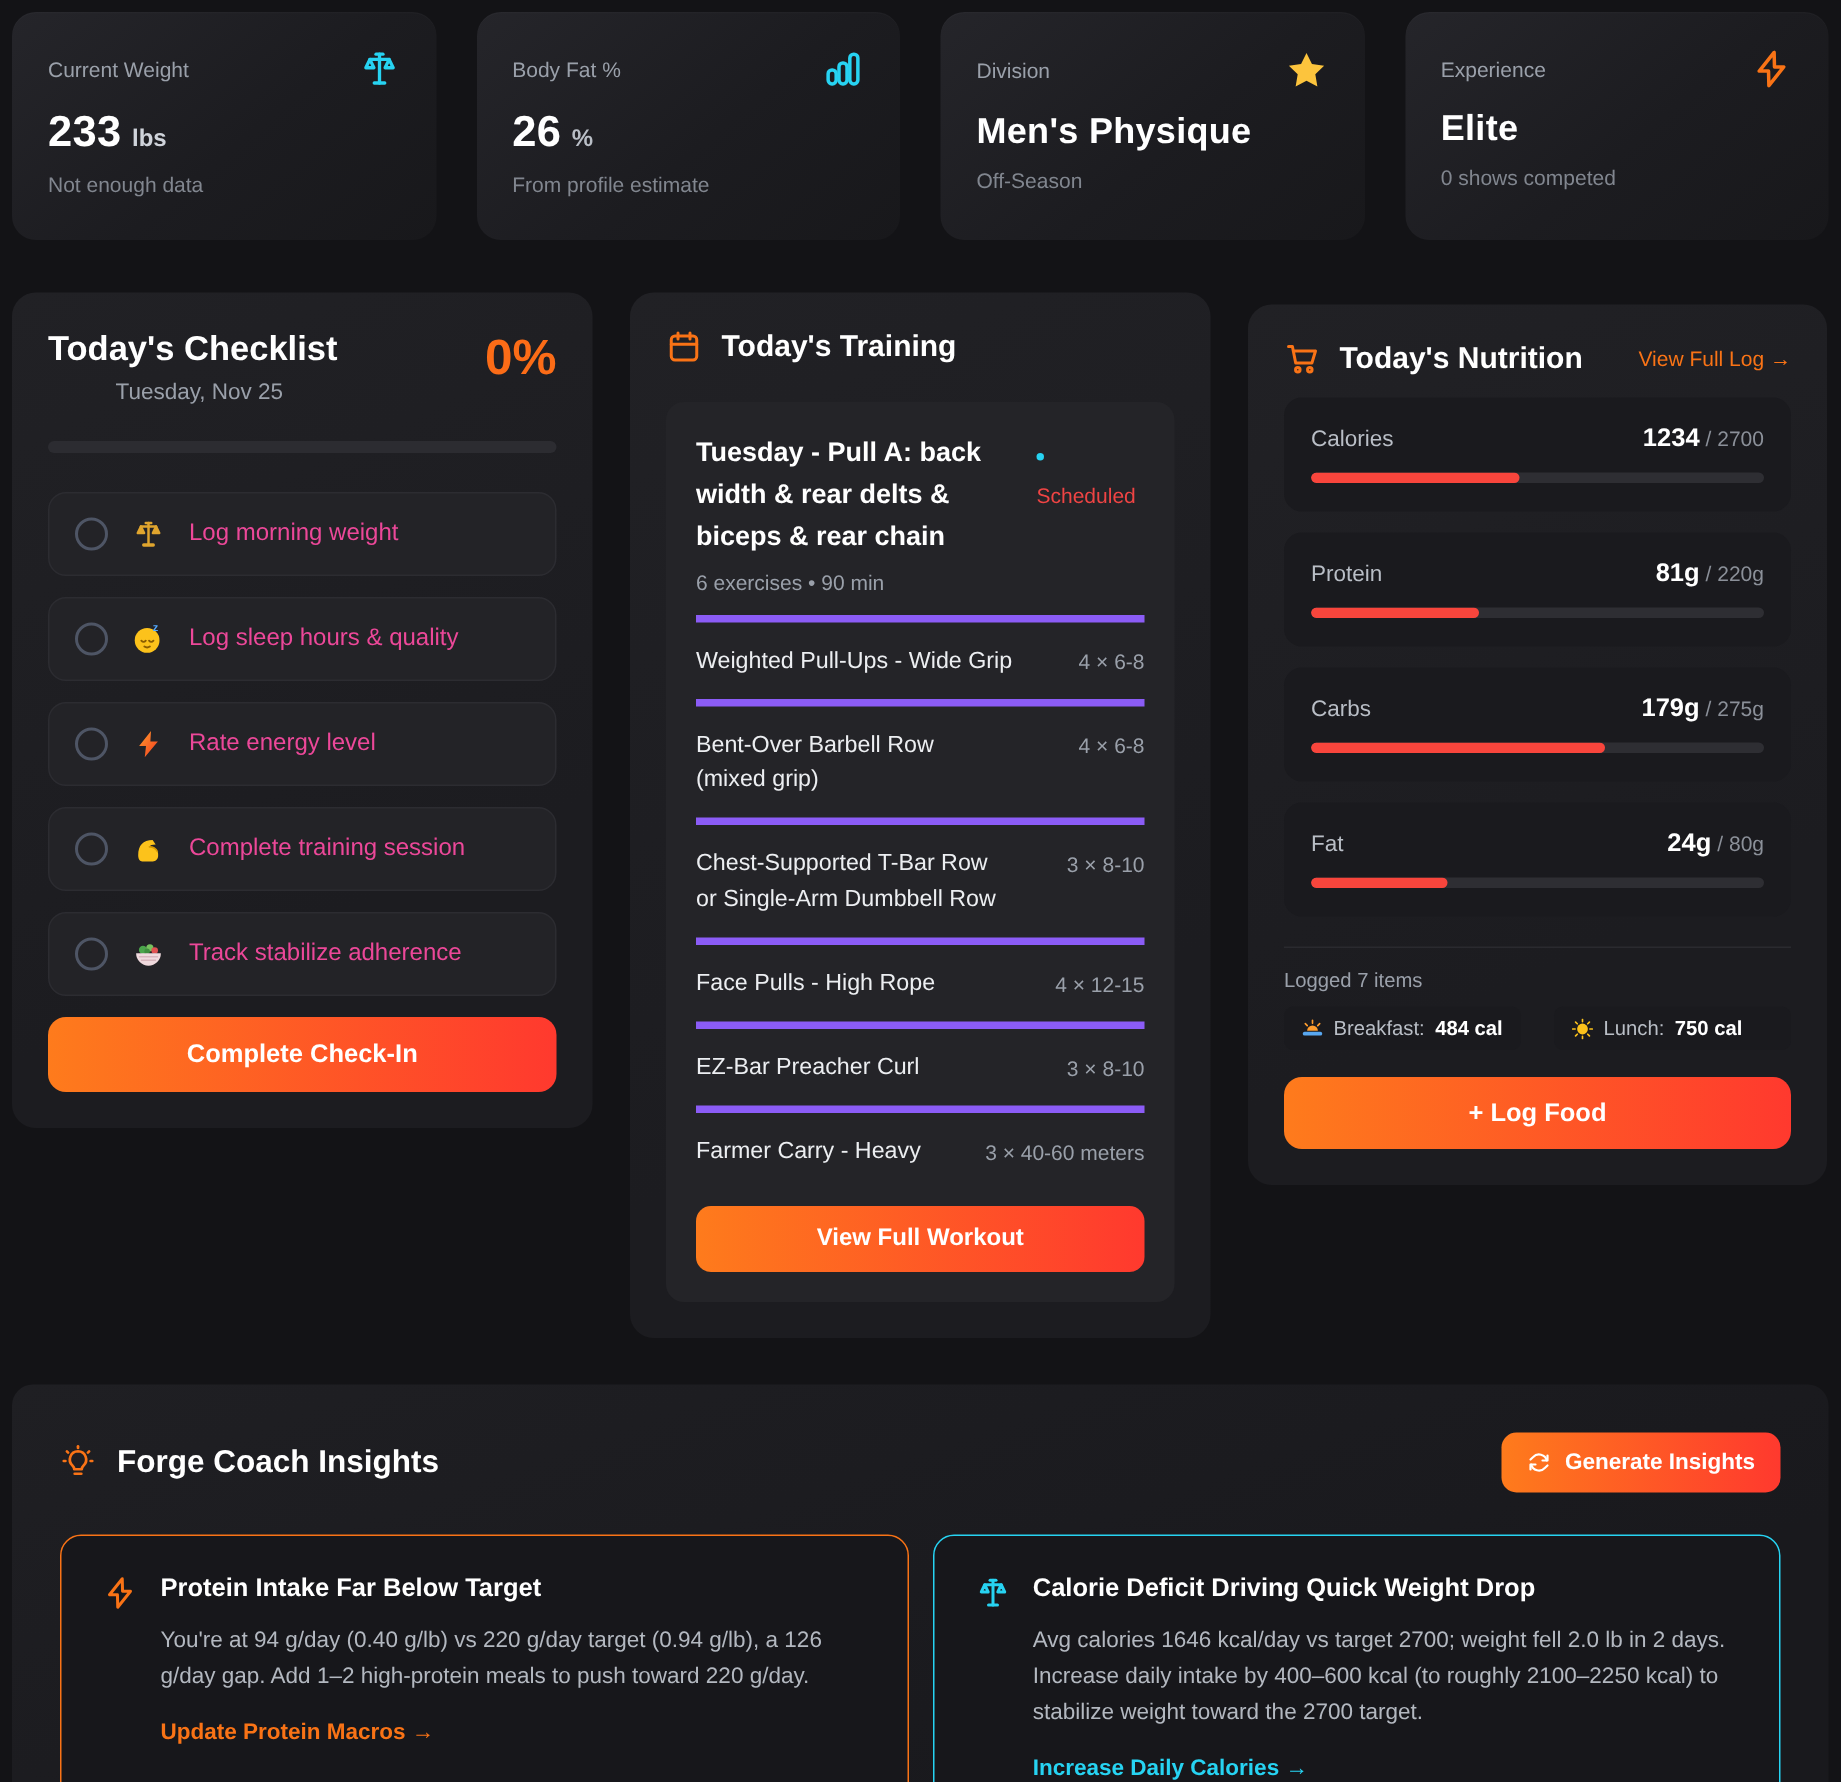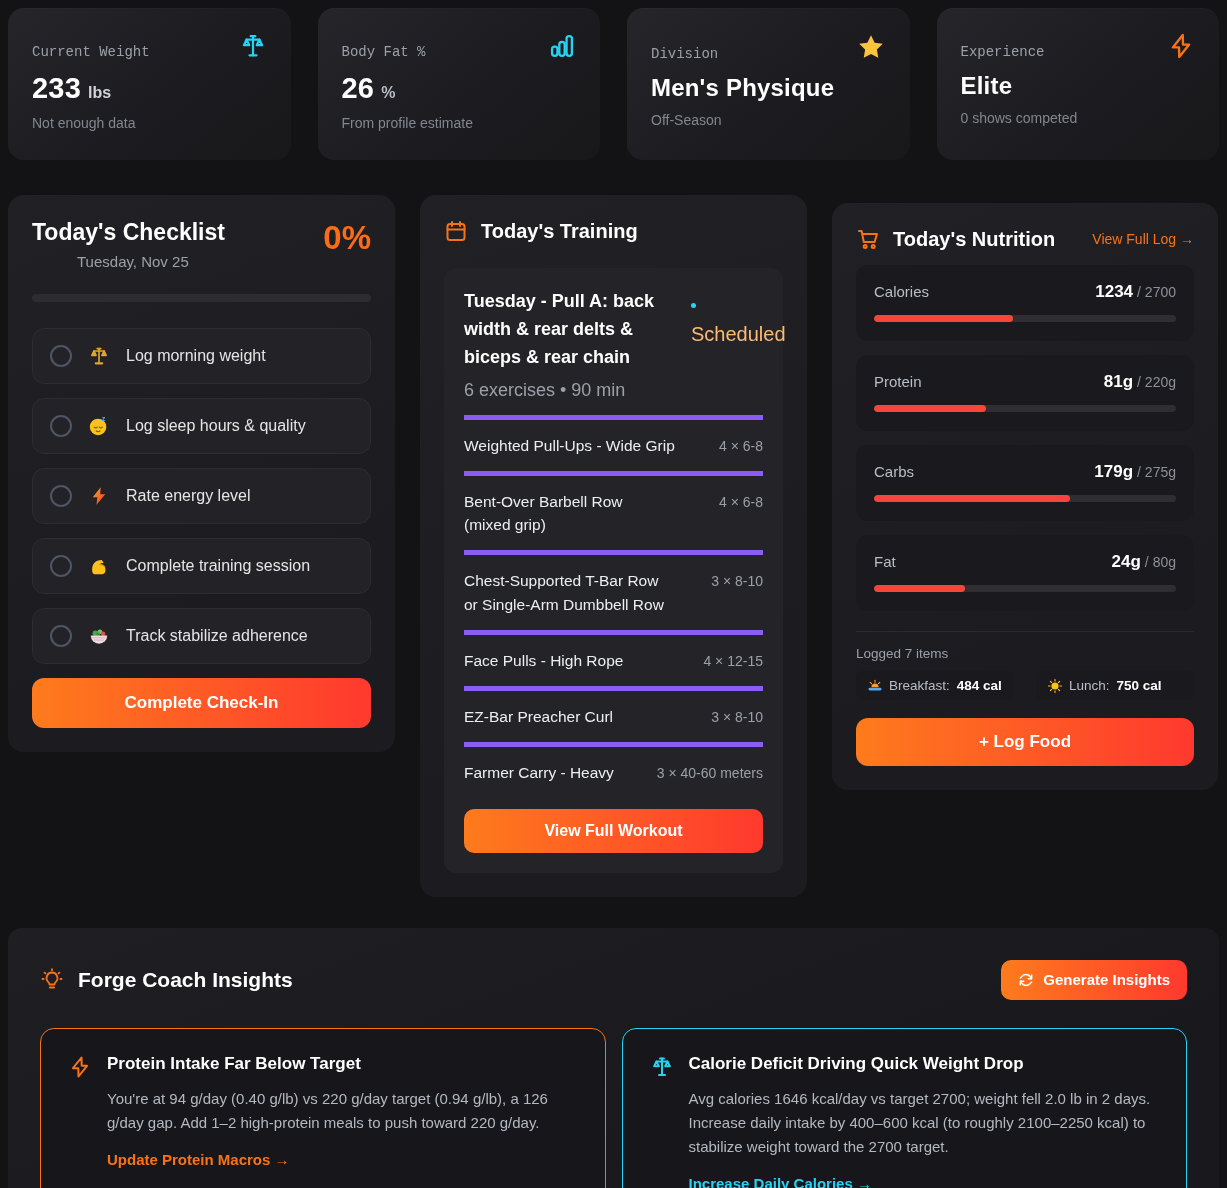--- a/index.html
+++ b/index.html
@@ -10,21 +10,21 @@
     color:#f4f5f7;
     padding:8px;
   }
   
   .stats-row { display:grid; grid-template-columns:repeat(4,1fr); gap:27px; margin-bottom:35px; }
   .stat-card {
     height:152px; border-radius:16px; padding:24px;
     background:linear-gradient(140deg,#25252a 0%,#1c1c20 55%,#18181b 100%);
     box-shadow:0 1px 0 rgba(255,255,255,.02) inset;
   }
-  .stat-top { display:flex; justify-content:space-between; align-items:flex-end;font-family:Liberation Mono, monospace; }
+  .stat-top { display:flex; justify-content:space-between; align-items:center; }
   .stat-label { font-size:14px; color:#9aa0aa; }
   .stat-value-row { margin-top:12px; display:flex; align-items:baseline; gap:7px; }
   .stat-value { font-size:29px; font-weight:800; color:#fff; letter-spacing:.2px; }
   .stat-value.mid { font-size:24px; }
   .stat-unit { font-size:16px; font-weight:700; color:#cfd3da; }
   .stat-sub { margin-top:10px; font-size:14px; color:#81868f; }
   .cyan { color:#27d3f2; }
   .orange { color:#f97316; }
   .yellow { color:#fcc43d; }
   
@@ -40,38 +40,38 @@
   .cl-pct { font-size:33px; font-weight:800; color:#fb6c17; }
   .progress-track { height:8px; border-radius:6px; background:#2c2c31; margin:24px 0 26px; overflow:hidden; }
   .progress-fill { height:100%; border-radius:6px; background:linear-gradient(90deg,#fe7b1c,#ff392e); }
   .cl-item {
     display:flex; align-items:center; gap:15px; height:56px;
     background:#232327; border:1px solid #2c2c31; border-radius:12px;
     padding:0 17px; margin-bottom:14px; cursor:pointer;
   }
   .cl-circle { width:22px; height:22px; border-radius:50%; border:2px solid #4e5565; flex-shrink:0; }
   .cl-emoji { width:24px; height:24px; flex-shrink:0; display:flex; align-items:center; justify-content:center; }
-  .cl-label { font-size:16px; color:#e5e5e5; }
+  .cl-label { font-size:16px; color:#ec4899; }
   .grad-btn {
     display:flex; align-items:center; justify-content:center; gap:9px;
     background:linear-gradient(90deg,#fe7b1c,#ff392e);
     border:none; border-radius:12px; color:#fff; font-weight:700; cursor:pointer;
     font-family:inherit;
   }
   .cl-btn { width:100%; height:50px; font-size:17px; margin-top:12px; }
   
   .tr-header { display:flex; align-items:center; gap:13px; }
   .panel-title { font-size:20px; font-weight:800; color:#fff; }
   .tr-inner { margin-top:25px; background:#242428; border-radius:12px; padding:20px; }
   .tr-titlerow { display:flex; }
   .tr-title { flex:1; font-size:18px; font-weight:800; line-height:1.55; color:#fff; }
   .tr-badge { width:72px; flex-shrink:0; line-height:1.6; padding-top:4px; }
   .tr-dot { display:inline-block; width:5px; height:5px; border-radius:50%; background:#27d3f2; vertical-align:middle; margin-right:40px; }
-  .tr-badge-text { font-size:20px; color:#fdba74; }
-  .tr-meta { margin-top:8px; font-size:18px; color:#9aa0aa; }
+  .tr-badge-text { font-size:14px; color:#ef4444; }
+  .tr-meta { margin-top:8px; font-size:14px; color:#9aa0aa; }
   .ex-list { margin-top:14px; }
   .ex-row { display:flex; justify-content:space-between; gap:10px; padding:14px 0; border-top:5px solid #8b5cf6; }
   .ex-name { font-size:15.5px; color:#eceef1; line-height:1.5; flex:1; }
   .ex-sets { font-size:14px; color:#9aa0aa; text-align:right; max-width:40%; line-height:1.5; flex-shrink:0; padding-top:2px; }
   .tr-btn { width:100%; height:44px; font-size:16px; border-radius:10px; margin-top:10px; }
   
   .nut-panel { margin-top:8px; }
   .nut-header { display:flex; justify-content:space-between; align-items:center; }
   .nut-header-left { display:flex; align-items:center; gap:13px; }
   .nut-link { font-size:14px; color:#f97316; text-decoration:none; cursor:pointer; }

